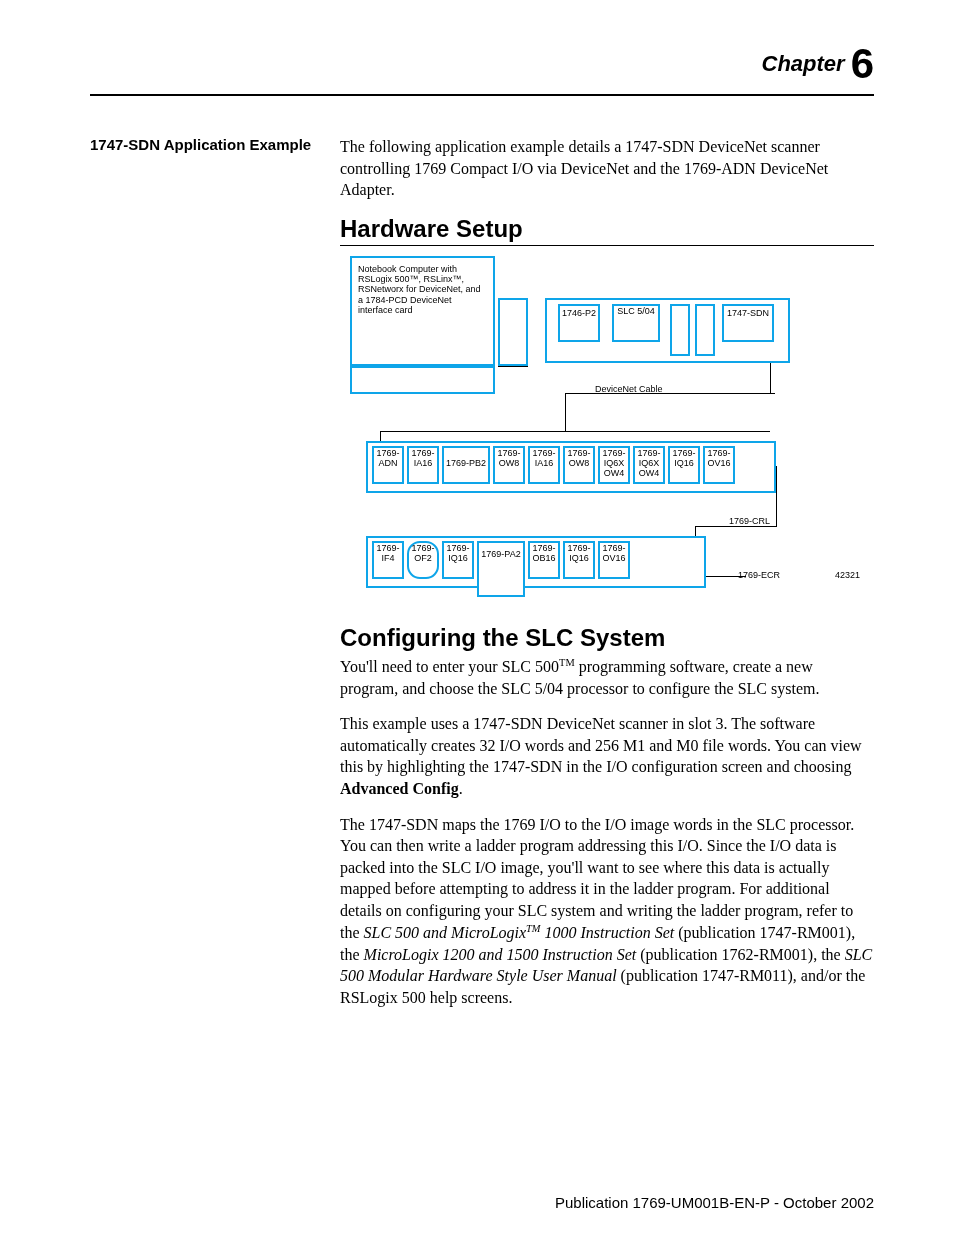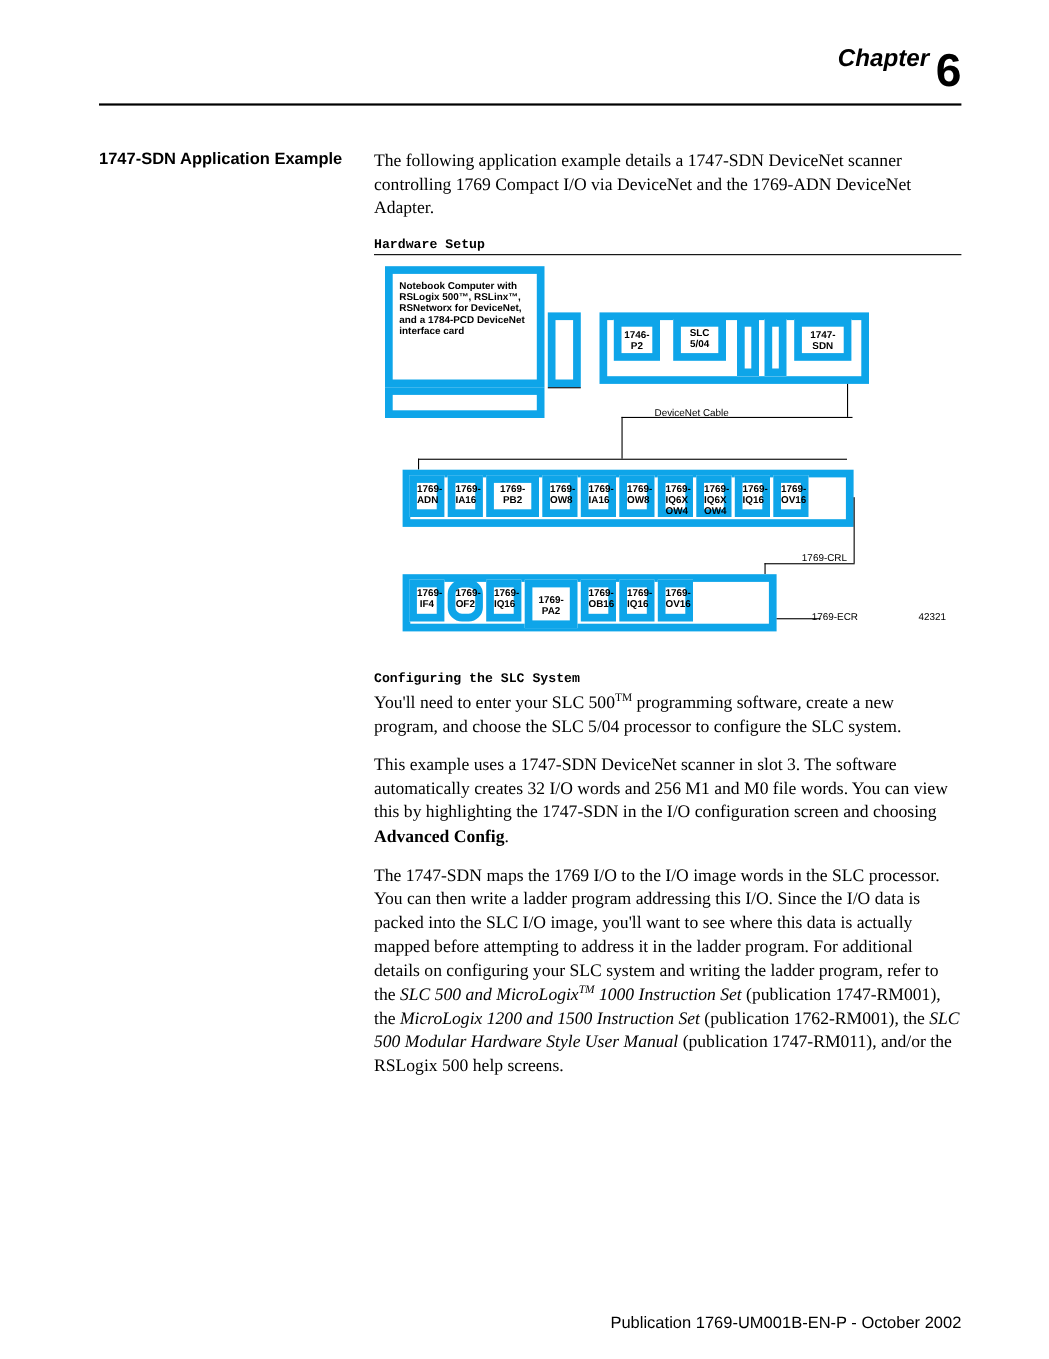--- a/index.html
+++ b/index.html
@@ -12,21 +12,21 @@
   .page {
     width: 954px;
     height: 1235px;
     position: relative;
     box-sizing: border-box;
     padding: 40px 80px 30px 90px;
   }
   .chapter-line {
     display: flex;
     justify-content: flex-end;
-    align-items: flex-start;
+    align-items: center;
     font-family: Arial, Helvetica, sans-serif;
     font-weight: 700;
     font-style: italic;
     margin-bottom: 6px;
   }
   .chapter-word {
     font-size: 22px;
     margin-right: 6px;
   }
   .chapter-num {
@@ -63,23 +63,23 @@
   }
   .main-col {
     flex: 1;
   }
   .body-text {
     font-size: 16px;
     line-height: 1.35;
     margin: 0 0 14px 0;
   }
   .h2 {
-    font-family: Liberation Mono, monospace;
-    font-weight: 700;
-    font-size: 12px;
+    font-family: Liberation Sans, sans-serif;
+    font-weight: 700;
+    font-size: 24px;
     margin: 6px 0 4px 0;
   }
   .h2.underlined {
     border-bottom: 1.5px solid #000;
     padding-bottom: 2px;
     margin-bottom: 10px;
   }
   .bold-inline { font-weight: 700; font-family: Georgia, "Times New Roman", serif; margin-top: 46px; }
   .ital-inline { font-style: italic; }
   .sup { font-size: 0.65em; vertical-align: super; }
@@ -89,25 +89,24 @@
     position: relative;
     width: 520px;
     height: 350px;
     font-family: Arial, Helvetica, sans-serif;
     font-size: 9px;
     line-height: 1.15;
     margin-bottom: 18px;
   }
   .diagram .box {
     position: absolute;
-    border: 7px solid #0ea5e9;
+    border: 2px solid #0ea5e9;
     background: #fff;
     text-align: center;
     box-sizing: border-box;
-    font-weight: bold;
   }
   .diagram .lbl {
     position: absolute;
     white-space: pre-line;
     box-sizing: border-box;
   }
   .diagram .hline, .diagram .vline {
     position: absolute;
     background: #000;
   }
@@ -166,21 +165,21 @@
         <div class="vline" style="left:225px;top:137px;height:38px;"></div>
         <div class="hline" style="left:40px;top:175px;width:390px;"></div>
         <div class="vline" style="left:40px;top:175px;height:10px;"></div>
 
         <div class="box" style="left:26px;top:185px;width:410px;height:52px;"></div>
 
         <div class="box" style="left:32px; top:190px;width:32px;height:38px;"><span>1769-
 ADN</span></div>
         <div class="box" style="left:67px; top:190px;width:32px;height:38px;"><span>1769-
 IA16</span></div>
-        <div class="box" style="left:102px;top:190px;width:48px;height:38px;padding-top:0;"><span>1769-PB2</span></div>
+        <div class="box" style="left:102px;top:190px;width:48px;height:38px;padding-top:10px;"><span>1769-PB2</span></div>
         <div class="box" style="left:153px;top:190px;width:32px;height:38px;"><span>1769-
 OW8</span></div>
         <div class="box" style="left:188px;top:190px;width:32px;height:38px;"><span>1769-
 IA16</span></div>
         <div class="box" style="left:223px;top:190px;width:32px;height:38px;"><span>1769-
 OW8</span></div>
         <div class="box" style="left:258px;top:190px;width:32px;height:38px;"><span>1769-
 IQ6X
 OW4</span></div>
         <div class="box" style="left:293px;top:190px;width:32px;height:38px;"><span>1769-
@@ -196,21 +195,21 @@
         <div class="lbl" style="left:370px;top:260px;width:60px;text-align:right;">1769-CRL</div>
         <div class="vline" style="left:355px;top:270px;height:10px;"></div>
 
         <div class="box" style="left:26px;top:280px;width:340px;height:52px;"></div>
         <div class="box" style="left:32px; top:285px;width:32px;height:38px;"><span>1769-
 IF4</span></div>
         <div class="box" style="left:67px; top:285px;width:32px;height:38px;border-radius:13px;"><span>1769-
 OF2</span></div>
         <div class="box" style="left:102px;top:285px;width:32px;height:38px;"><span>1769-
 IQ16</span></div>
-        <div class="box" style="left:137px;top:285px;width:48px;height:44px;padding-top:6px;"><span>1769-PA2</span></div>
+        <div class="box" style="left:137px;top:285px;width:48px;height:56px;padding-top:6px;"><span>1769-PA2</span></div>
         <div class="box" style="left:188px;top:285px;width:32px;height:38px;"><span>1769-
 OB16</span></div>
         <div class="box" style="left:223px;top:285px;width:32px;height:38px;"><span>1769-
 IQ16</span></div>
         <div class="box" style="left:258px;top:285px;width:32px;height:38px;"><span>1769-
 OV16</span></div>
 
         <div class="hline" style="left:366px;top:320px;width:40px;"></div>
         <div class="lbl" style="left:398px;top:314px;width:55px;text-align:left;">1769-ECR</div>
         <div class="lbl" style="left:480px;top:314px;width:40px;text-align:right;">42321</div>

